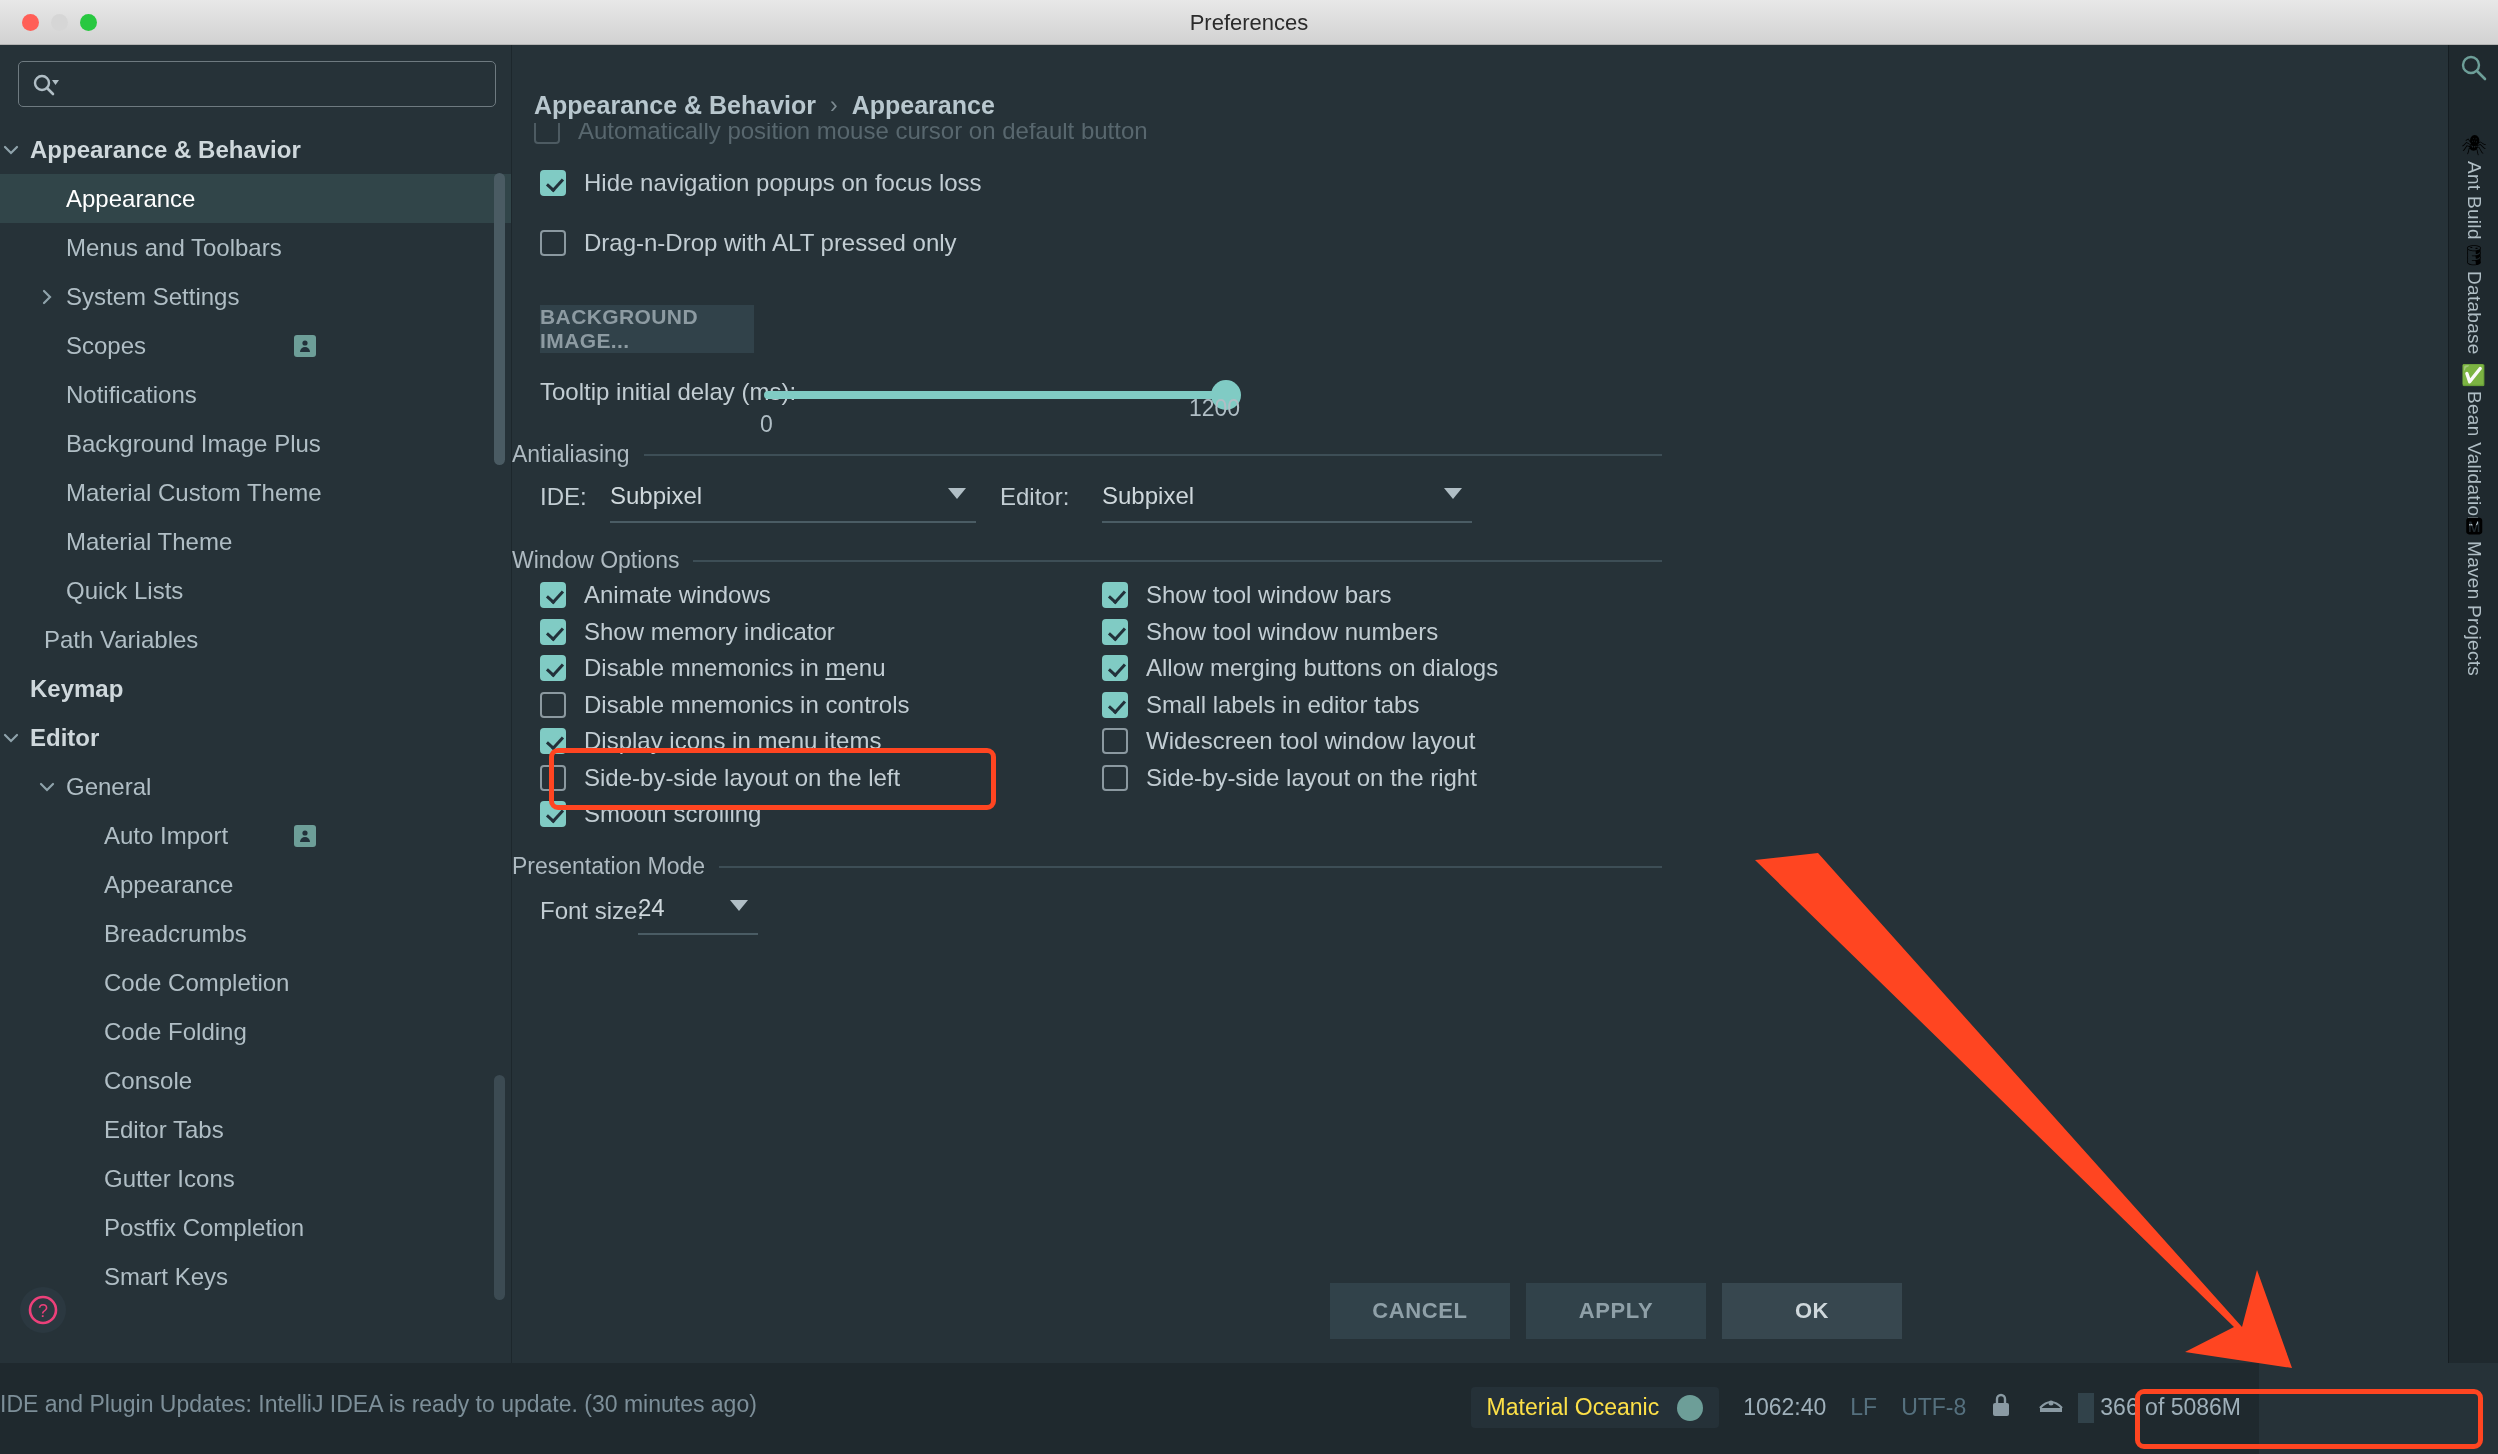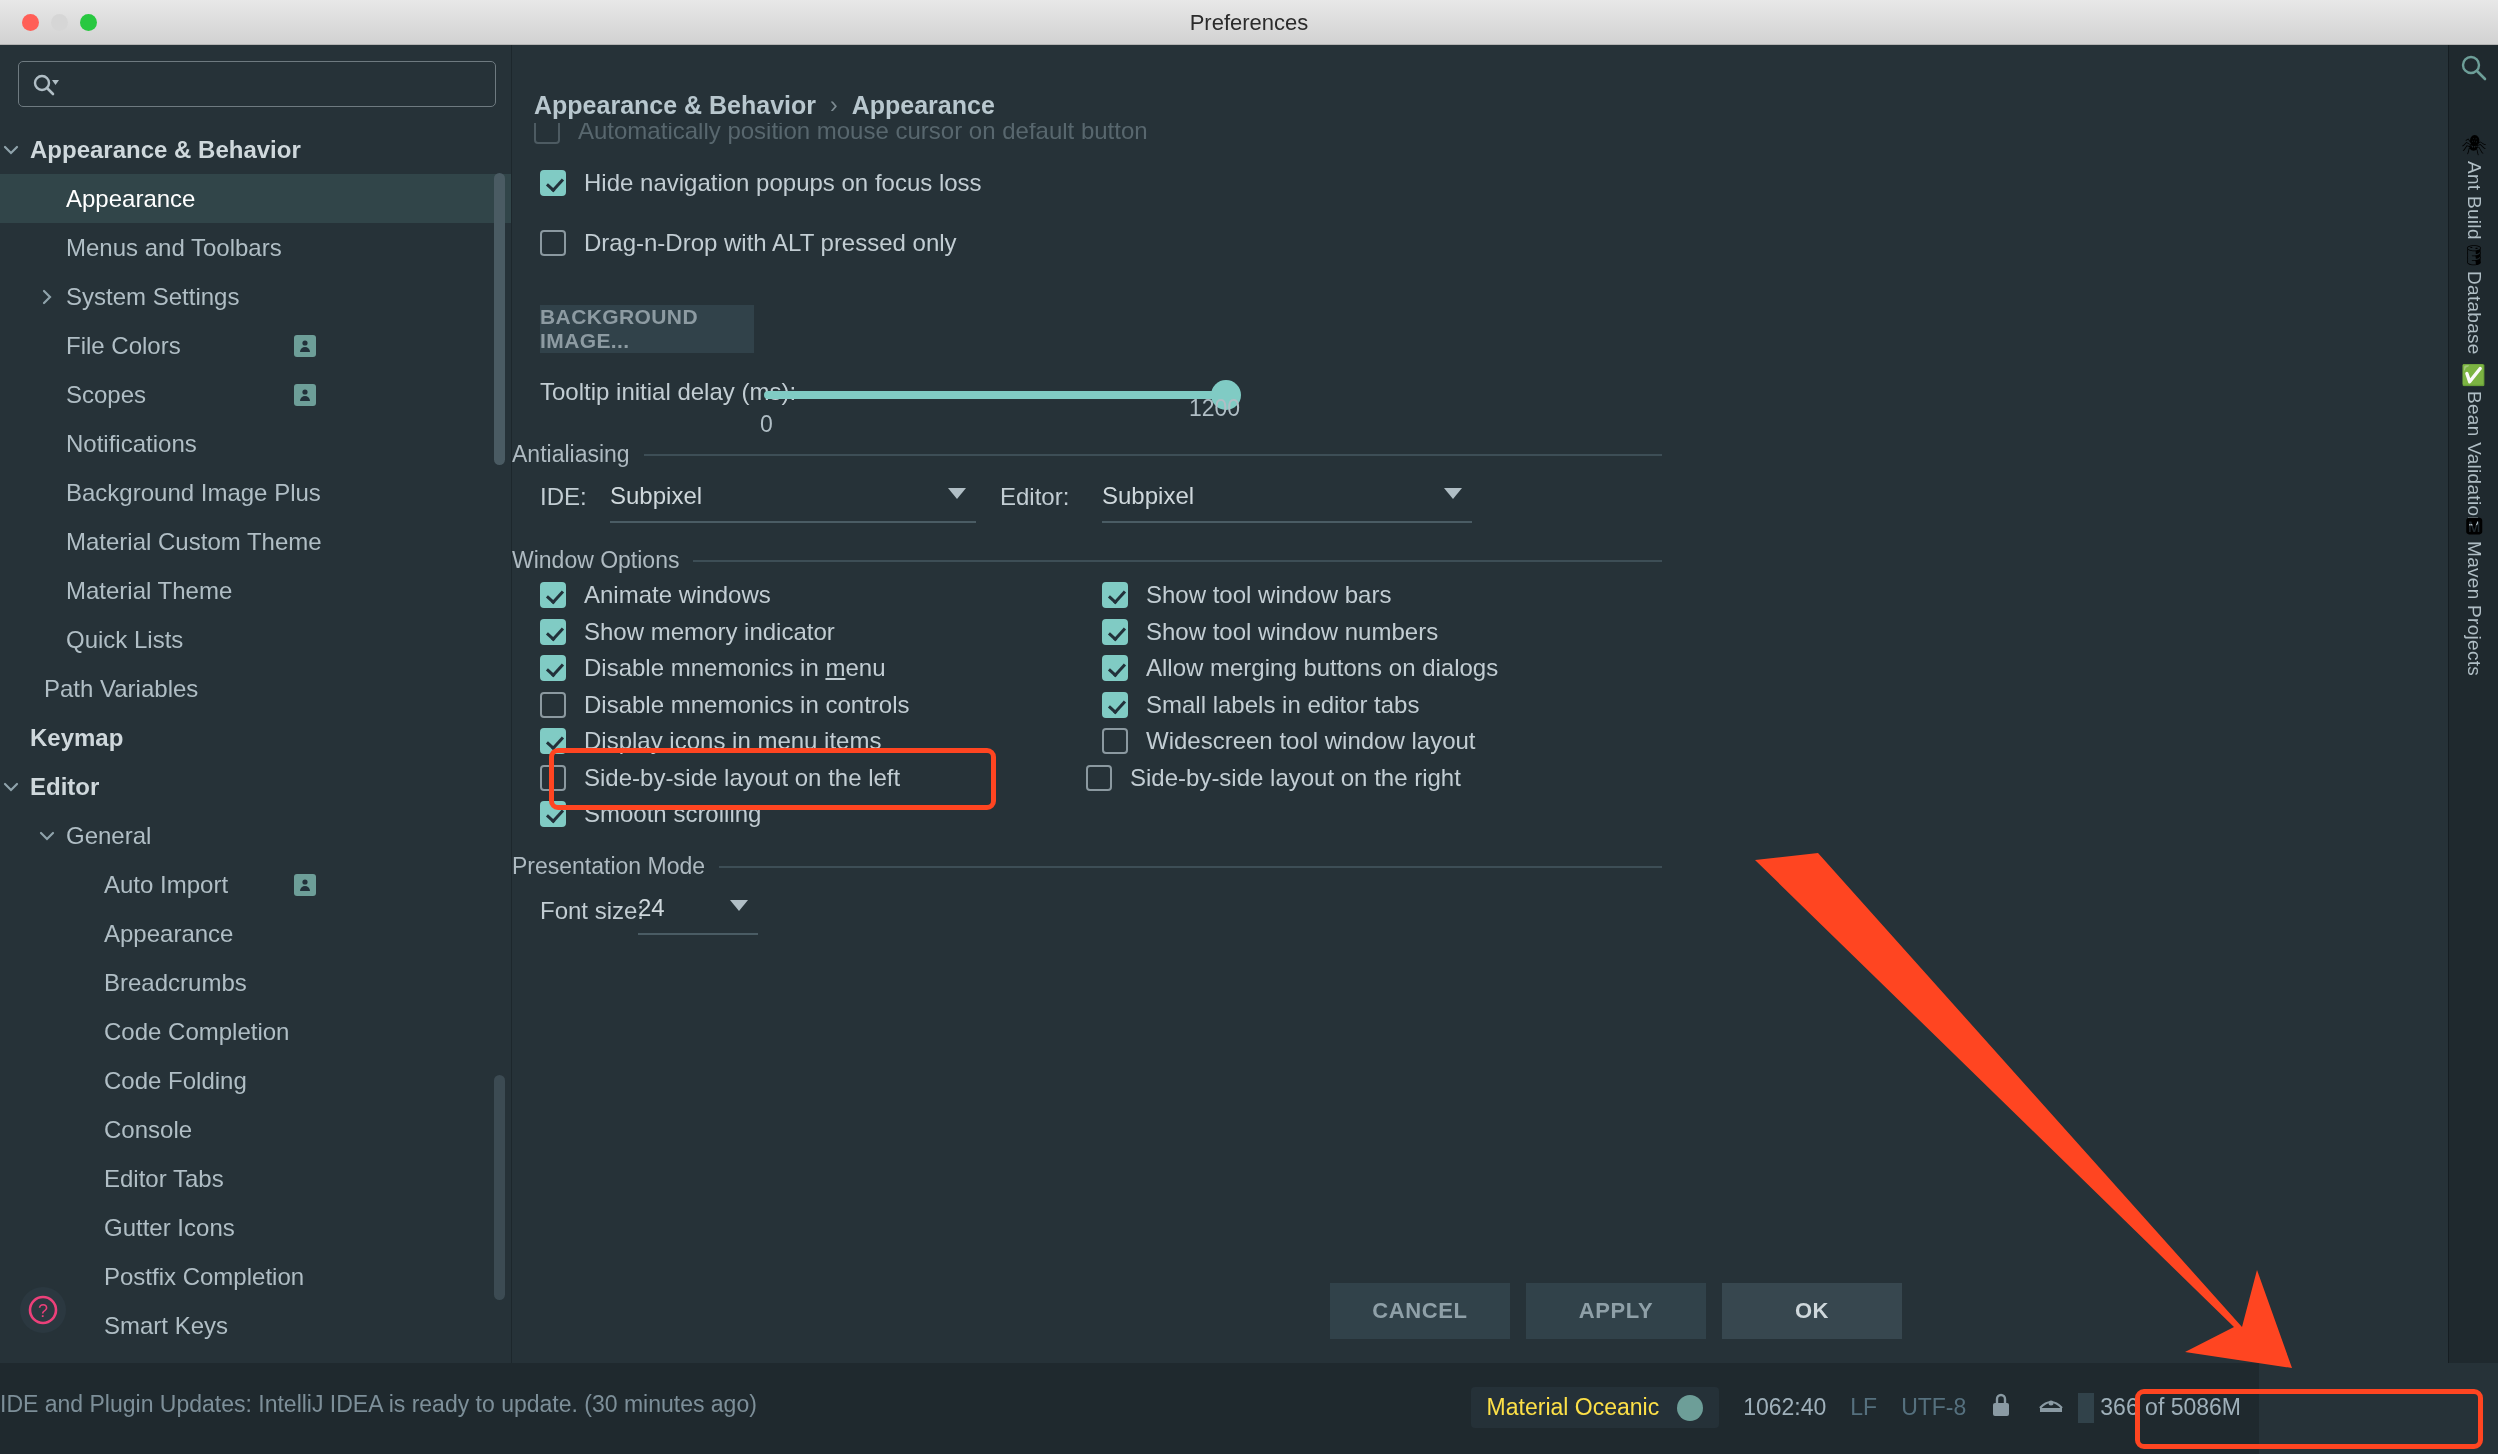--- a/index.html
+++ b/index.html
@@ -284,29 +284,20 @@
         </div>
         <div class="tree-row">
           <span class="twisty" style="left: 30px;">
             <svg width="20" height="20" viewBox="0 0 20 20">
               <polyline points="7,4 13,10 7,16" fill="none" stroke="#8fa3ab" stroke-width="2.2" stroke-linecap="round"></polyline>
             </svg>
           </span>
           <span class="lbl" style="margin-left: 66px;">System Settings</span>
         </div>
         <div class="tree-row">
-          <span class="lbl" style="margin-left: 66px;">File Colors</span>
-          <span class="profile-badge">
-            <svg width="16" height="16" viewBox="0 0 16 16">
-              <circle cx="8" cy="5" r="2.6" fill="#22313a"></circle>
-              <path d="M3 14 a5 5 0 0 1 10 0 z" fill="#22313a"></path>
-            </svg>
-          </span>
-        </div>
-        <div class="tree-row">
           <span class="lbl" style="margin-left: 66px;">Scopes</span>
           <span class="profile-badge">
             <svg width="16" height="16" viewBox="0 0 16 16">
               <circle cx="8" cy="5" r="2.6" fill="#22313a"></circle>
               <path d="M3 14 a5 5 0 0 1 10 0 z" fill="#22313a"></path>
             </svg>
           </span>
         </div>
         <div class="tree-row">
           <span class="lbl" style="margin-left: 66px;">Notifications</span>
@@ -496,21 +487,21 @@
             <span>Allow merging buttons on dialogs</span>
           </div>
           <div class="cb-row" style="left: 590px; top: 567.5px;">
             <span class="cb checked"></span>
             <span>Small labels in editor tabs</span>
           </div>
           <div class="cb-row" style="left: 590px; top: 604px;">
             <span class="cb"></span>
             <span>Widescreen tool window layout</span>
           </div>
-          <div class="cb-row" style="left: 574px; top: 640.5px;">
+          <div class="cb-row" style="left: 590px; top: 640.5px;">
             <span class="cb"></span>
             <span>Side-by-side layout on the right</span>
           </div>
         </div>
 
       <div class="section" style="top:730px;">
         <span class="stitle">Presentation Mode</span>
         <span class="sline"></span>
       </div>
 

